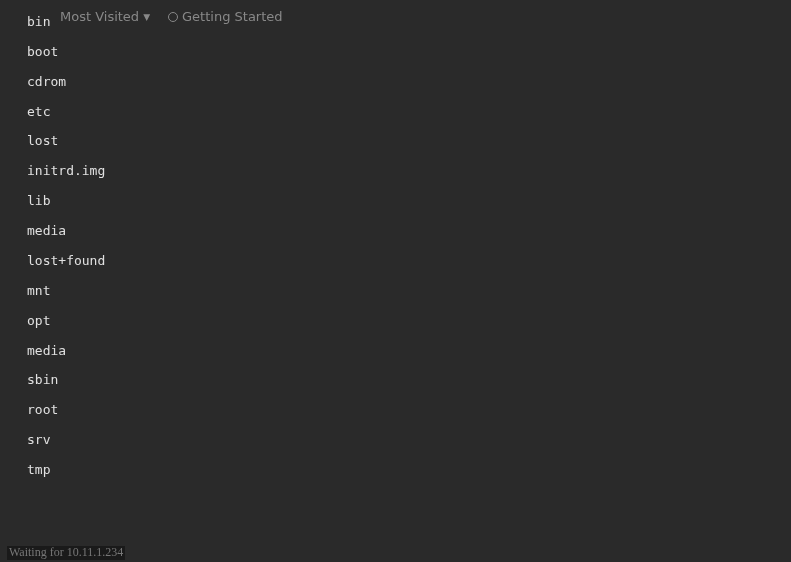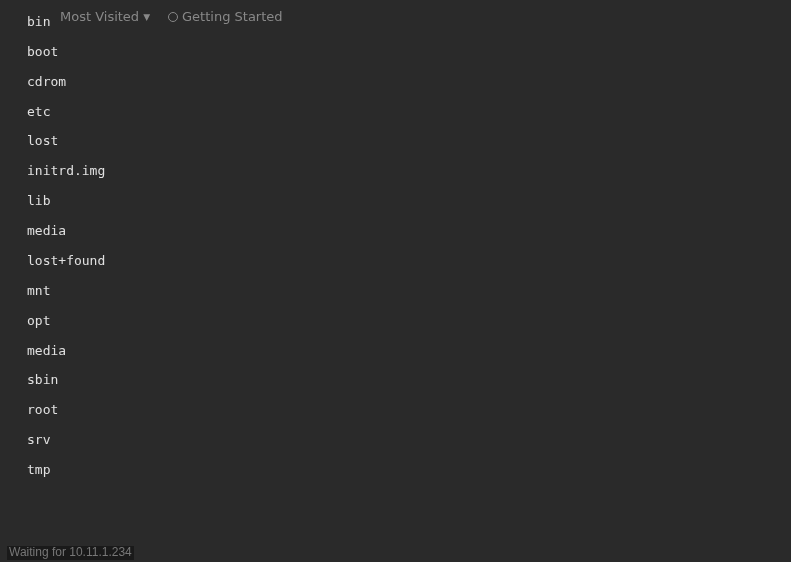--- a/index.html
+++ b/index.html
@@ -52,21 +52,21 @@
     .ls-line {
       display: block;
     }
     .output-line {
       display: block;
     }
     .status-bar {
       position: absolute;
       bottom: 2px;
       left: 7px;
-      font-family: Liberation Sans, sans-serif;
+      font-family: Liberation Serif, serif;
       font-size: 12px;
       color: #777;
       background: #1a1a1a;
       padding: 0 2px;
     }
   </style>
 </head>
 <body>
 
 <div class="toolbar">

